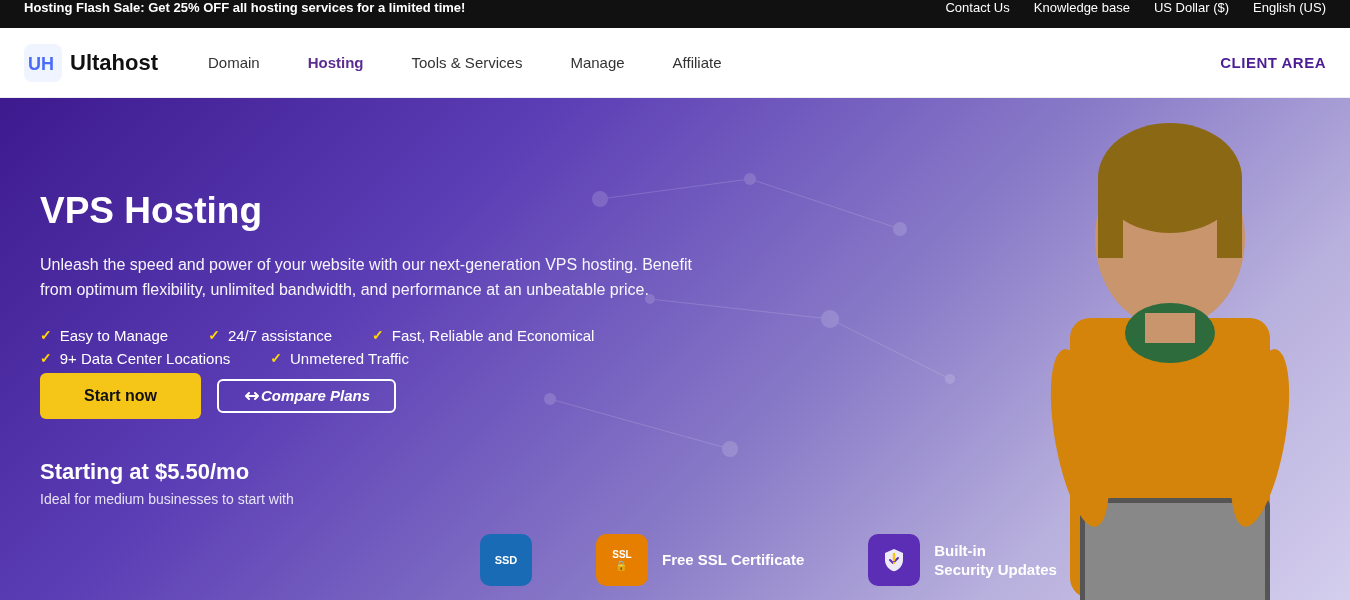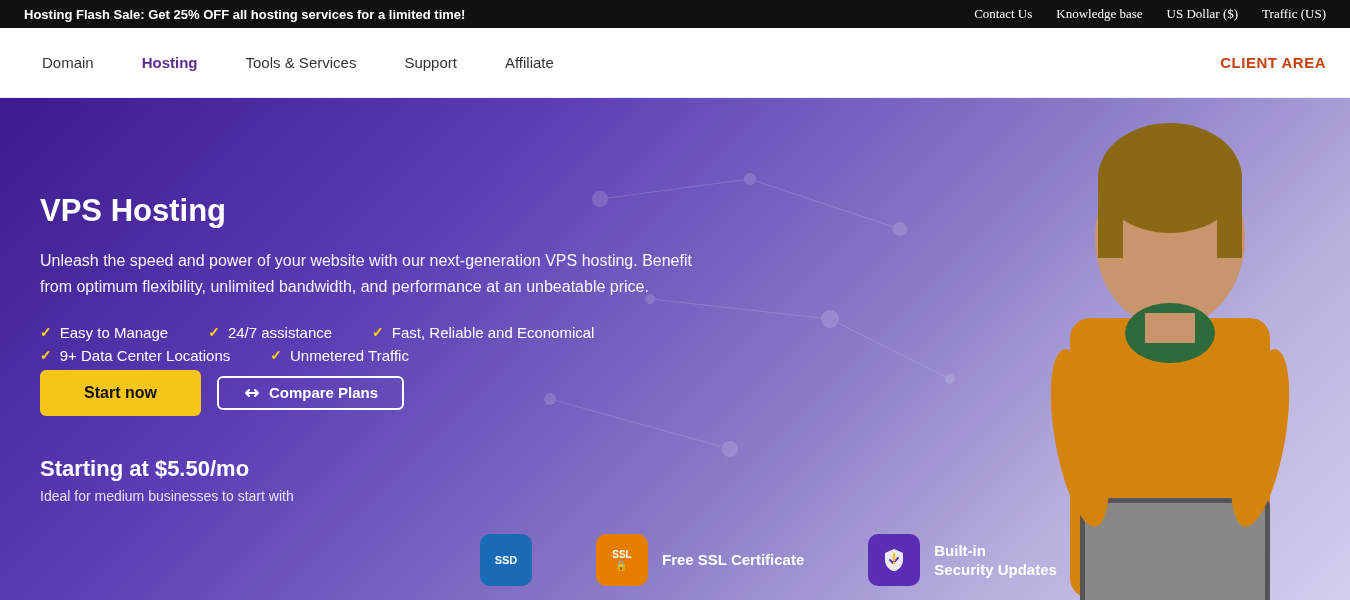--- a/index.html
+++ b/index.html
@@ -4,28 +4,27 @@
   <style>
     * { margin: 0; padding: 0; box-sizing: border-box; }
     body { font-family: 'Segoe UI', Arial, sans-serif; width: 1350px; overflow-x: hidden; }
 
     
     .top-bar {
       background: #111;
       color: #fff;
       display: flex;
       justify-content: space-between;
-      align-items: center;
       padding: 0 24px;
       height: 28px;
       font-size: 13px;
     }
     .top-bar-left { font-weight: 600; }
     .top-bar-right { display: flex; gap: 24px; }
-    .top-bar-right span { cursor: pointer; font-family: Liberation Serif, serif; }
+    .top-bar-right span { cursor: pointer; }
 
     
     .navbar {
       background: #fff;
       display: flex;
       align-items: center;
       padding: 0 24px;
       height: 70px;
       border-bottom: 1px solid #eee;
       position: relative;
@@ -56,21 +55,21 @@
       color: #333;
       cursor: pointer;
       border-radius: 4px;
       font-weight: 500;
     }
     .nav-item.active { color: #5c2d91; font-weight: 600; }
     .client-area {
       margin-left: auto;
       font-size: 15px;
       font-weight: 700;
-      color: #c2410c;
+      color: #4c1d95;
       cursor: pointer;
       letter-spacing: 0.5px;
       text-transform: uppercase;
     }
 
     
     .hero {
       width: 1350px;
       height: 502px;
       background: linear-gradient(135deg, #3d1a8e 0%, #5b3db5 30%, #8a7cc8 60%, #b8b0dd 80%, #d4ceee 100%);
@@ -82,21 +81,21 @@
 
     .hero-content {
       position: relative;
       z-index: 2;
       padding: 0 40px;
       max-width: 820px;
       color: #fff;
     }
 
     .hero-title {
-      font-size: 31px;
+      font-size: 37px;
       font-weight: 800;
       margin-bottom: 20px;
       line-height: 1.1;
     }
 
     .hero-desc {
       font-size: 16px;
       line-height: 1.6;
       margin-bottom: 24px;
       max-width: 680px;
@@ -147,21 +146,21 @@
       background: transparent;
       color: #fff;
       border: 2px solid #fff;
       padding: 6px 24px;
       font-size: 15px;
       font-weight: 600;
       border-radius: 6px;
       cursor: pointer;
       display: flex;
       align-items: center;
-      gap: 8px;
+      font-style: italic;
     }
 
     .hero-starting {
       color: #fff;
       font-size: 22px;
       font-weight: 800;
       margin-bottom: 6px;
       margin-top: 40px;
     }
     .hero-sub {
@@ -232,31 +231,38 @@
   </style>
 </head>
 <body>
 
 <div class="top-bar">
   <span class="top-bar-left">Hosting Flash Sale: Get 25% OFF all hosting services for a limited time!</span>
   <div class="top-bar-right">
     <span>Contact Us</span>
     <span>Knowledge base</span>
     <span>US Dollar ($)</span>
-    <span>Traffic (US)</span>
+    <span>English (US)</span>
   </div>
 </div>
 
 <nav class="navbar">
+  <div class="logo">
+    <svg class="logo-icon" viewBox="0 0 38 38" fill="none" xmlns="http://www.w3.org/2000/svg">
+      <rect width="38" height="38" rx="8" fill="#f0f4ff"></rect>
+      <text x="4" y="26" font-size="18" font-weight="900" fill="#4a6cf7">UH</text>
+    </svg>
+    <span>Ultahost</span>
+  </div>
 
   <div class="nav-links">
     <div class="nav-item">Domain</div>
     <div class="nav-item active">Hosting</div>
     <div class="nav-item">Tools &amp; Services</div>
-    <div class="nav-item">Support</div>
+    <div class="nav-item">Manage</div>
     <div class="nav-item">Affiliate</div>
   </div>
 
   <div class="client-area">CLIENT AREA</div>
 </nav>
 
 <section class="hero">
 
   <svg class="hero-bg-pattern" viewBox="0 0 600 500" xmlns="http://www.w3.org/2000/svg">
     <circle cx="150" cy="100" r="8" fill="white"></circle>

